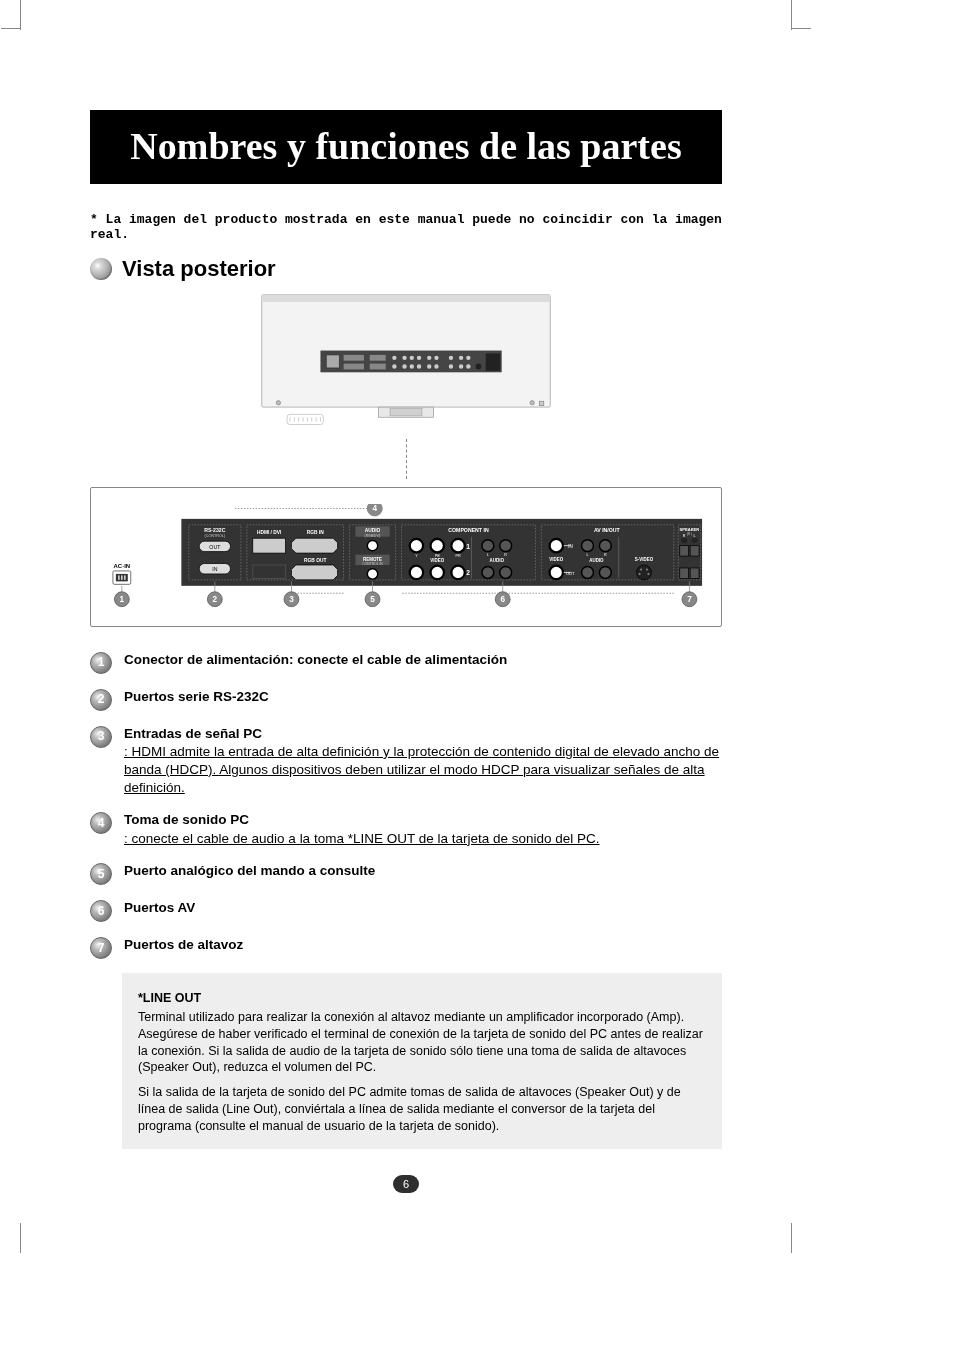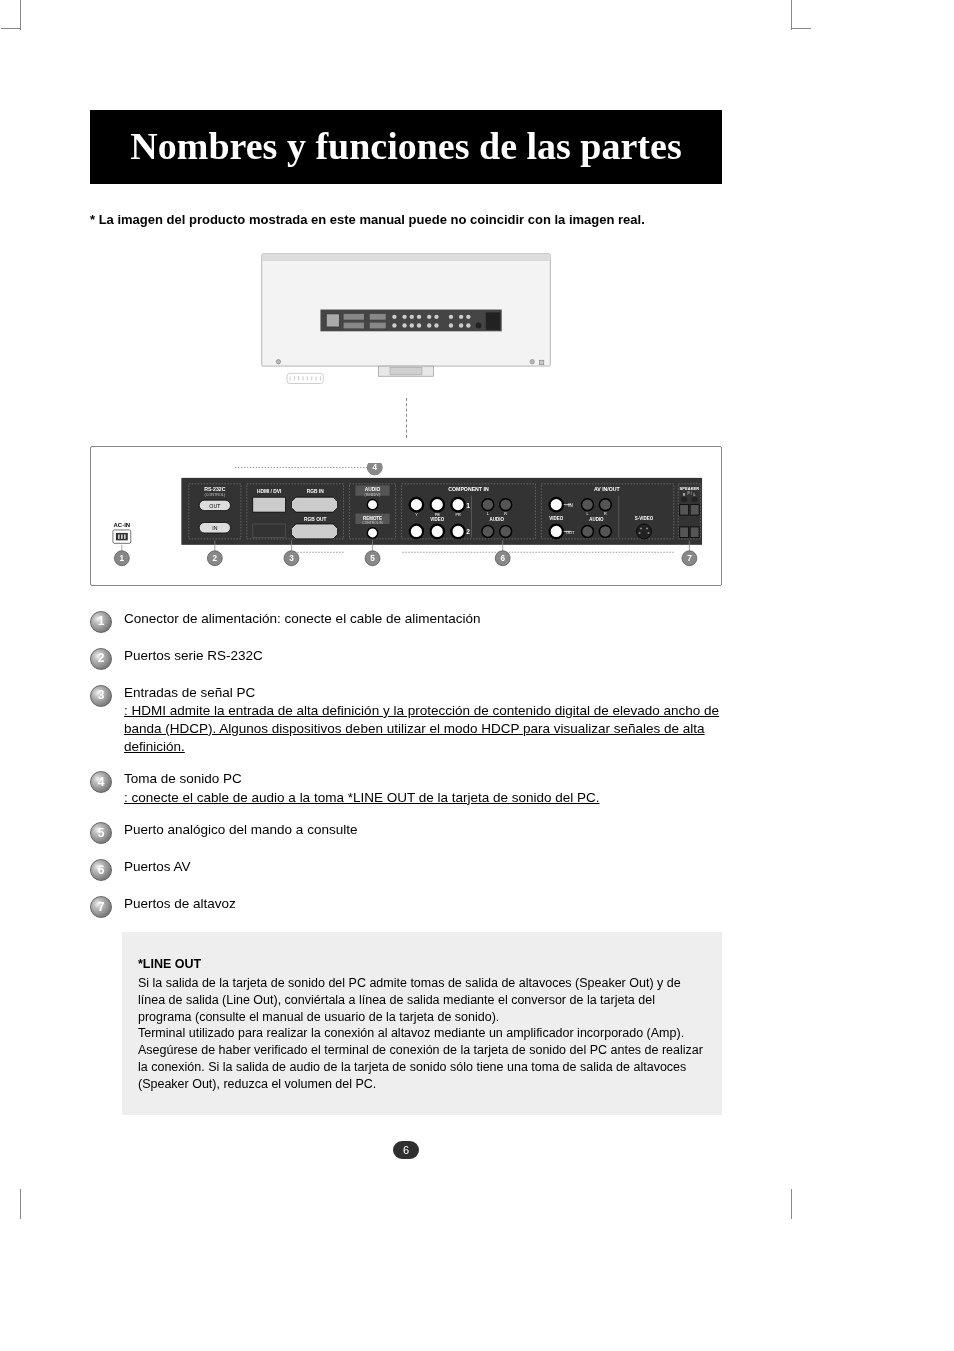--- a/index.html
+++ b/index.html
@@ -32,21 +32,22 @@
     text-align: center;
     font-family: "Times New Roman", Times, serif;
     font-weight: bold;
     font-size: 38px;
     padding: 14px 8px 16px 8px;
     margin-bottom: 28px;
   }
   .intro-note {
     font-size: 13px;
     font-weight: bold;
-    margin: 0 0 26px 0;
+    margin: 0 0 14px 0;
+    font-family: Liberation Mono, monospace;
   }
   .section-head {
     display: flex;
     align-items: center;
     gap: 10px;
     margin-bottom: 12px;
   }
   .bullet-orb {
     width: 22px; height: 22px; border-radius: 50%;
     background: radial-gradient(circle at 35% 35%, #fff 2%, #ddd 15%, #aaa 55%, #777 100%);
@@ -75,27 +76,27 @@
     display: inline-flex; align-items:center; justify-content:center;
     width: 20px; height: 20px; border-radius: 50%;
     background: radial-gradient(circle at 35% 35%, #eee 2%, #bbb 25%, #777 75%, #555 100%);
     color: #fff; font-weight: bold; font-size: 12px;
     border: 1px solid #666;
   }
 
   .legend-list { margin-top: 24px; display:flex; flex-direction:column; gap:14px; font-size:13.5px; line-height:1.35; }
   .legend-row { display:flex; gap:12px; align-items:flex-start; }
   .legend-row .num-badge { flex:0 0 20px; margin-top:1px; }
-  .legend-title { font-weight: normal; }
+  .legend-title { font-weight: bold; }
   .legend-sub { font-weight: normal; text-decoration: underline; }
   .legend-indent { padding-left: 0; }
 
   .note-box {
     background: #eeeeee;
-    padding: 24px 16px 14px 16px;
+    padding: 17px 16px 14px 16px;
     font-size: 12.5px;
     margin-top: 14px;
     margin-left: 32px;
     line-height: 1.35;
   }
   .note-heading { font-weight: bold; margin-bottom: 2px; }
   .note-para { margin: 0 0 8px 0; }
 
   .page-num {
     width: 26px; height: 18px;
@@ -109,20 +110,24 @@
 </head>
 <body>
 
 <div class="page">
   <div class="crop-top"></div>
 
   <div class="title-bar">Nombres y funciones de las partes</div>
 
   <p class="intro-note">* La imagen del producto mostrada en este manual puede no coincidir con la imagen real.</p>
 
+  <div class="section-head">
+    <span class="bullet-orb"></span>
+    <span class="section-title">Vista posterior</span>
+  </div>
 
   <div class="product-wrap">
     <svg class="product-svg" viewBox="0 0 400 200">
       <rect x="1" y="1" width="398" height="155" rx="2" fill="#f3f3f3" stroke="#9a9a9a"></rect>
       <rect x="1" y="1" width="398" height="10" fill="#dcdcdc"></rect>
 
       <rect x="82" y="78" width="250" height="30" fill="#454545"></rect>
       <rect x="90" y="84" width="18" height="18" fill="#aaa" stroke="#333"></rect>
       <rect x="114" y="84" width="28" height="8" fill="#888"></rect>
       <rect x="114" y="96" width="28" height="8" fill="#888"></rect>
@@ -353,20 +358,20 @@
       <div><span class="legend-title">Puertos AV</span></div>
     </div>
     <div class="legend-row">
       <span class="num-badge">7</span>
       <div><span class="legend-title">Puertos de altavoz</span></div>
     </div>
   </div>
 
   <div class="note-box">
     <div class="note-heading">*LINE OUT</div>
+    <p class="note-para">Terminal utilizado para realizar la conexión al altavoz mediante un amplificador incorporado (Amp). Asegúrese de haber verificado el terminal de conexión de la tarjeta de sonido del PC antes de realizar la conexión. Si la salida de audio de la tarjeta de sonido sólo tiene una toma de salida de altavoces (Speaker Out), reduzca el volumen del PC.</p>
     <p class="note-para" style="margin-bottom:0">Si la salida de la tarjeta de sonido del PC admite tomas de salida de altavoces (Speaker Out) y de línea de salida (Line Out), conviértala a línea de salida mediante el conversor de la tarjeta del programa (consulte el manual de usuario de la tarjeta de sonido).</p>
-    <p class="note-para">Terminal utilizado para realizar la conexión al altavoz mediante un amplificador incorporado (Amp). Asegúrese de haber verificado el terminal de conexión de la tarjeta de sonido del PC antes de realizar la conexión. Si la salida de audio de la tarjeta de sonido sólo tiene una toma de salida de altavoces (Speaker Out), reduzca el volumen del PC.</p>
   </div>
 
   <div class="page-num">6</div>
 
   <div class="crop-bottom"></div>
 </div>
 
 </body></html>

